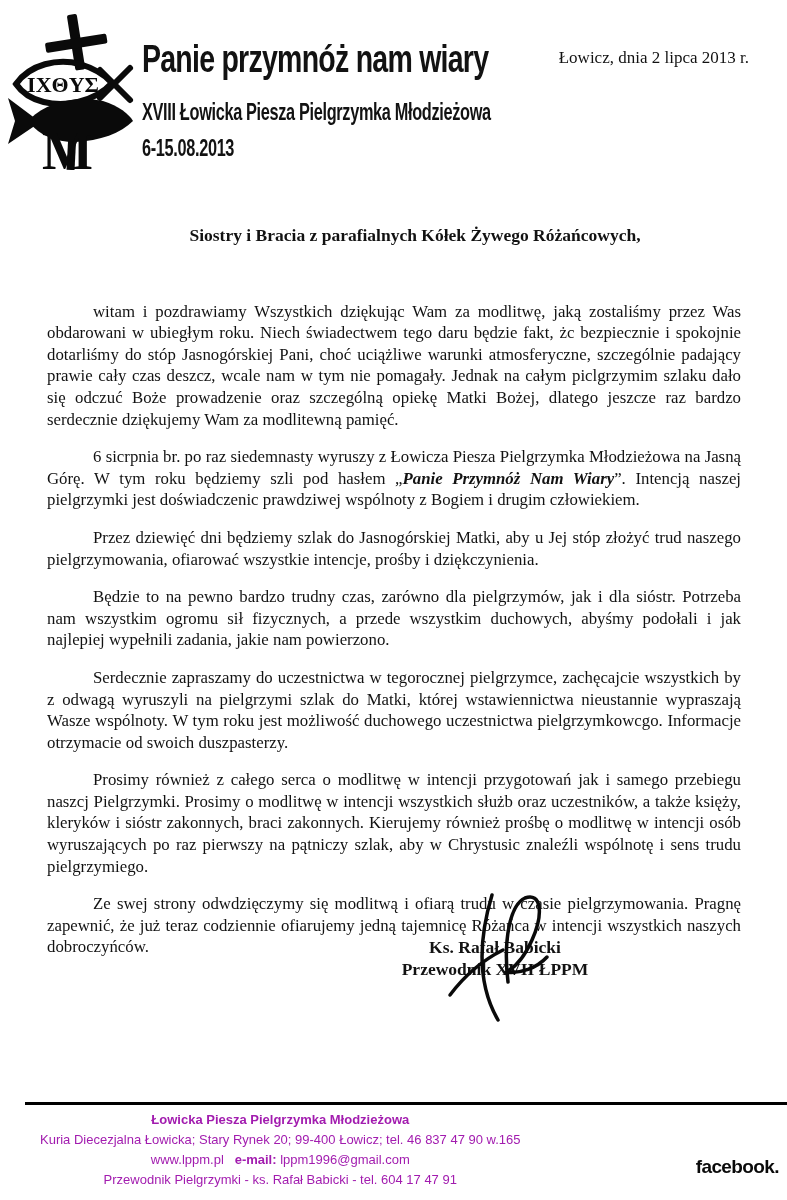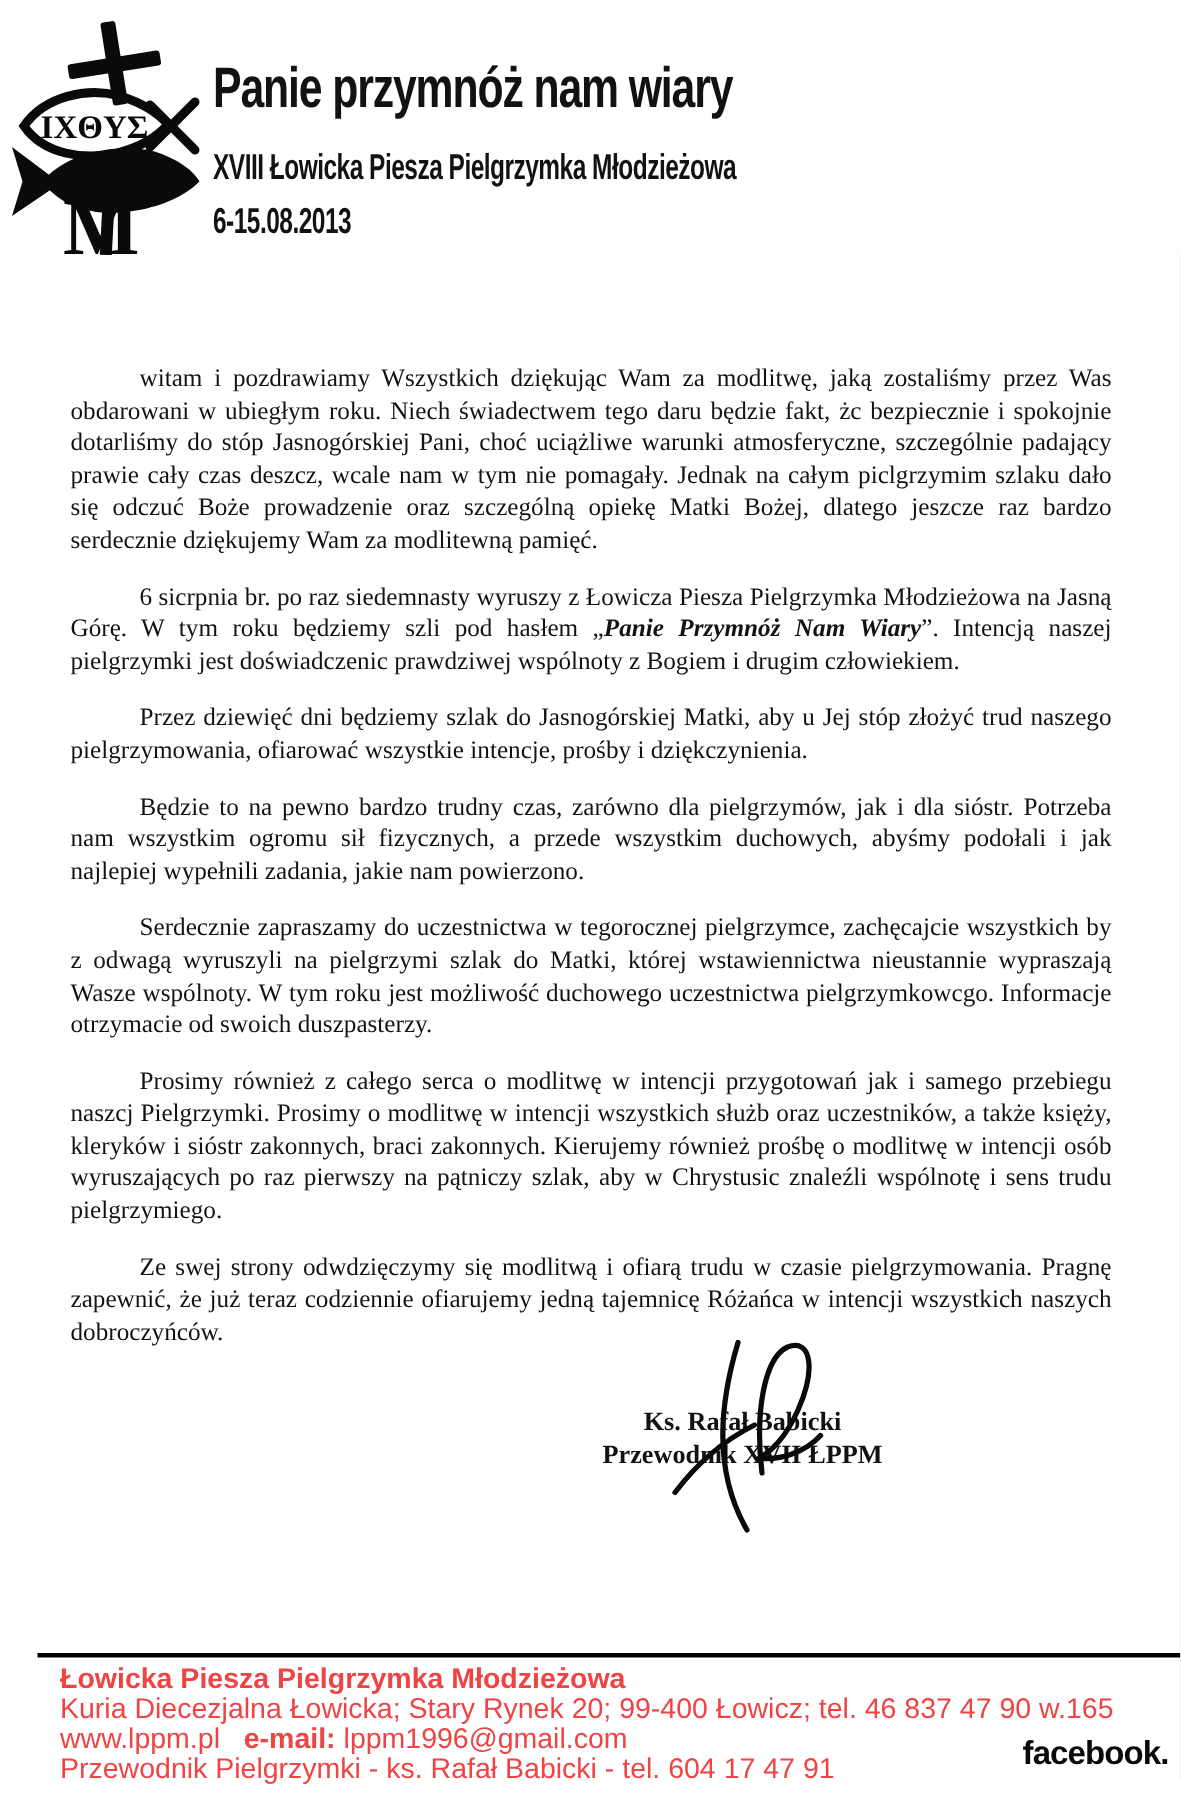--- a/index.html
+++ b/index.html
@@ -52,27 +52,27 @@
     position:absolute;left:350px;top:936px;width:290px;
     text-align:center;font-weight:bold;
     font-size:17.5px;line-height:22px;
   }
   .signature-svg{position:absolute;left:425px;top:880px;width:150px;height:150px;}
   
   .footer-rule{position:absolute;left:25px;right:0;top:1102px;height:3px;background:#000;}
   .footer{
     position:absolute;left:40px;top:1110px;
     font-family:"Liberation Sans", sans-serif;
-    font-size:19px;line-height:20px;color:#ef4444;
+    font-size:13px;line-height:20px;color:#a21caf;text-align:center;
   }
   .footer .b{font-weight:bold;}
   .facebook{
     position:absolute;right:8px;top:1156px;
     font-family:"Liberation Sans", sans-serif;
-    font-weight:bold;font-size:22px;letter-spacing:-.6px;color:#0a0a0a;
+    font-weight:bold;font-size:19px;letter-spacing:-.6px;color:#0a0a0a;
   }
 </style>
 </head>
 <body>
 
 <div class="page">
 
   <svg class="logo" viewBox="0 0 134 158" aria-hidden="true">
     <g fill="#0a0a0a">
       <g transform="rotate(-9 72 36)">
@@ -90,22 +90,24 @@
     <g fill="#0a0a0a">
       <path d="M 24,107 C 40,90 72,83 97,89 C 113,94 123,102 127,109 C 115,121 94,129 69,130 C 49,130 33,123 24,111 L 24,107 Z"></path>
       <path d="M 30,107 L 2,86 L 9,109 L 2,132 L 30,113 Z"></path>
     </g>
     <text x="36" y="157" font-family="Liberation Serif, serif" font-weight="bold" font-size="54" fill="#0a0a0a">M</text>
   </svg>
 
   <div class="hdr-motto">Panie przymnóż nam wiary</div>
   <div class="hdr-org">XVIII Łowicka Piesza Pielgrzymka Młodzieżowa</div>
   <div class="hdr-dates">6-15.08.2013</div>
+  <div class="place-date">Łowicz, dnia 2 lipca 2013 r.</div>
 
   <div class="letter">
+    <div class="salutation">Siostry i Bracia z parafialnych Kółek Żywego Różańcowych,</div>
 
     <p class="para">witam i pozdrawiamy Wszystkich dziękując Wam za modlitwę, jaką zostaliśmy przez Was obdarowani w ubiegłym roku. Niech świadectwem tego daru będzie fakt, żc bezpiecznie i spokojnie dotarliśmy do stóp Jasnogórskiej Pani, choć uciążliwe warunki atmosferyczne, szczególnie padający prawie cały czas deszcz, wcale nam w tym nie pomagały. Jednak na całym piclgrzymim szlaku dało się odczuć Boże prowadzenie oraz szczególną opiekę Matki Bożej, dlatego jeszcze raz bardzo serdecznie dziękujemy Wam za modlitewną pamięć.</p>
 
     <p class="para"><span>6 sicrpnia br. po raz siedemnasty wyruszy z Łowicza Piesza Pielgrzymka Młodzieżowa na Jasną Górę. W tym roku będziemy szli pod hasłem „</span><span class="motto-inline">Panie Przymnóż Nam Wiary</span><span>”. Intencją naszej pielgrzymki jest doświadczenic prawdziwej wspólnoty z Bogiem i drugim człowiekiem.</span></p>
 
     <p class="para sp">Przez dziewięć dni będziemy szlak do Jasnogórskiej Matki, aby u Jej stóp złożyć trud naszego pielgrzymowania, ofiarować wszystkie intencje, prośby i dziękczynienia.</p>
     <p class="para sp">Będzie to na pewno bardzo trudny czas, zarówno dla pielgrzymów, jak i dla sióstr. Potrzeba nam wszystkim ogromu sił fizycznych, a przede wszystkim duchowych, abyśmy podołali i jak najlepiej wypełnili zadania, jakie nam powierzono.</p>
     <p class="para sp">Serdecznie zapraszamy do uczestnictwa w tegorocznej pielgrzymce, zachęcajcie wszystkich by z odwagą wyruszyli na pielgrzymi szlak do Matki, której wstawiennictwa nieustannie wypraszają Wasze wspólnoty. W tym roku jest możliwość duchowego uczestnictwa pielgrzymkowcgo. Informacje otrzymacie od swoich duszpasterzy.</p>
     <p class="para sp">Prosimy również z całego serca o modlitwę w intencji przygotowań jak i samego przebiegu naszcj Pielgrzymki. Prosimy o modlitwę w intencji wszystkich służb oraz uczestników, a także księży, kleryków i sióstr zakonnych, braci zakonnych. Kierujemy również prośbę o modlitwę w intencji osób wyruszających po raz pierwszy na pątniczy szlak, aby w Chrystusic znaleźli wspólnotę i sens trudu pielgrzymiego.</p>
     <p class="para sp">Ze swej strony odwdzięczymy się modlitwą i ofiarą trudu w czasie pielgrzymowania. Pragnę zapewnić, że już teraz codziennie ofiarujemy jedną tajemnicę Różańca w intencji wszystkich naszych dobroczyńców.</p>

